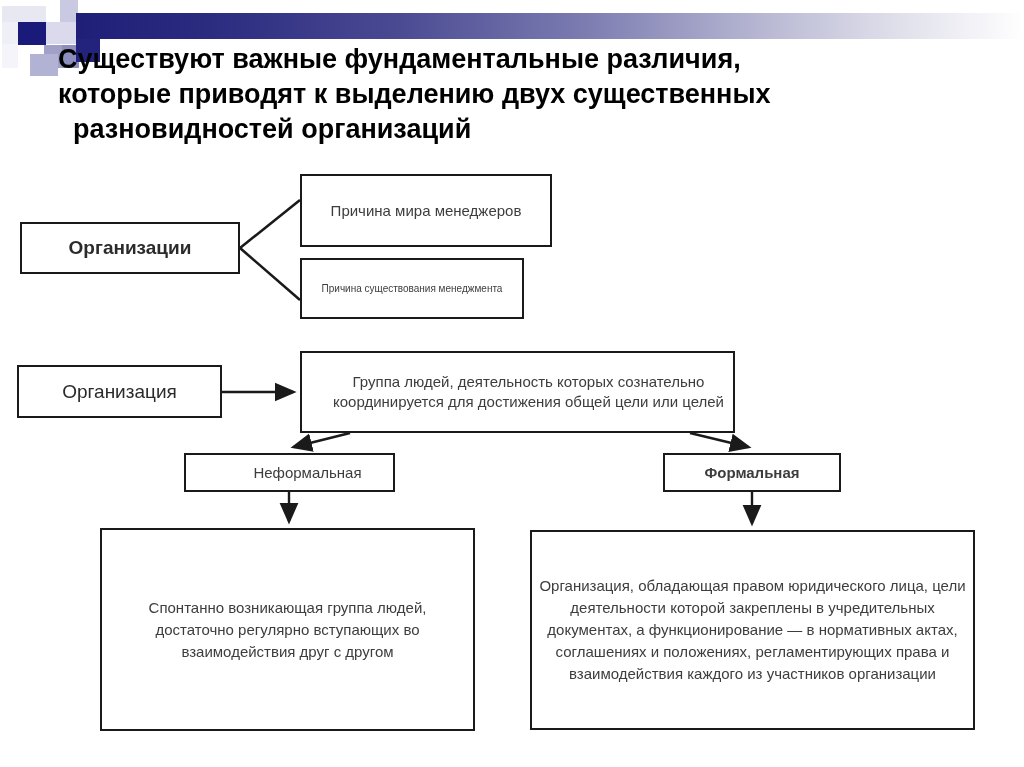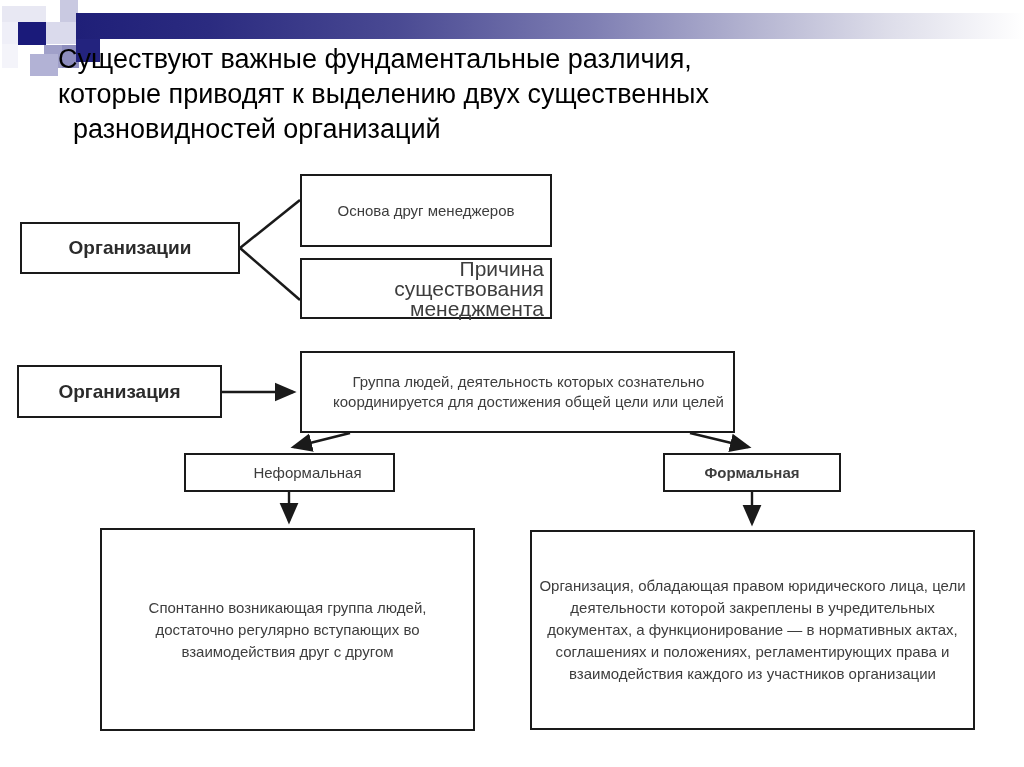--- a/index.html
+++ b/index.html
@@ -41,21 +41,21 @@
   
   .title {
     position: absolute;
     left: 58px;
     top: 42px;
     width: 930px;
     font-size: 27px;
     line-height: 35px;
     color: #000000;
     text-align: justify;
-    font-weight: normal;
+    font-weight: bold;
     letter-spacing: 0px;
   }
   .title .last-line {
     text-align: left;
     margin-left: 15px;
   }
 
   
   #diagram {
     position: absolute;
@@ -80,25 +80,25 @@
     display: block;
     width: 100%;
     padding: 0 6px;
     box-sizing: border-box;
   }
 
   .n-organizacii   { left: 20px;  top: 222px; width: 220px; height: 52px;
                      font-size: 19px; color: #2b2b2b; font-weight: bold; }
   .n-osnova        { left: 300px; top: 174px; width: 252px; height: 73px;
                      font-size: 15px; line-height: 21px; }
-  .n-prichina      { left: 300px; top: 258px; width: 252px; height: 61px;
-                     font-size: 21px; line-height: 20px; text-align: right; }
+  .n-prichina      { left: 300px; top: 258px; width: 224px; height: 61px;
+                     font-size: 10px; line-height: 20px; }
 
   .n-organizaciya  { left: 17px;  top: 365px; width: 205px; height: 53px;
-                     font-size: 19px; color: #2b2b2b; font-weight: bold; }
+                     font-size: 19px; color: #2b2b2b; }
   .n-gruppa        { left: 300px; top: 351px; width: 435px; height: 82px;
                      font-size: 15px; line-height: 20px; padding-left: 22px; }
   .n-neformal      { left: 184px; top: 453px; width: 211px; height: 39px;
                      font-size: 15px; padding-left: 36px; }
   .n-formal        { left: 663px; top: 453px; width: 178px; height: 39px;
                      font-size: 15px; font-weight: bold; }
   .n-spontan       { left: 100px; top: 528px; width: 375px; height: 203px;
                      font-size: 15px; line-height: 22px; }
   .n-yurlico       { left: 530px; top: 530px; width: 445px; height: 200px;
                      font-size: 15px; line-height: 22px; }
@@ -148,21 +148,21 @@
     <line x1="289" y1="492" x2="289" y2="521" stroke="#1a1a1a" stroke-width="2.4" marker-end="url(#arrowhead)"></line>
 
     <line x1="752" y1="492" x2="752" y2="523" stroke="#1a1a1a" stroke-width="2.4" marker-end="url(#arrowhead)"></line>
   </svg>
 
   <div class="node n-organizacii">
     <span>Организации</span>
   </div>
 
   <div class="node n-osnova">
-    <span>Основа друг менеджеров</span>
+    <span>Причина мира менеджеров</span>
   </div>
 
   <div class="node n-prichina">
     <span>Причина существования менеджмента</span>
   </div>
 
   <div class="node n-organizaciya">
     <span>Организация</span>
   </div>
 

